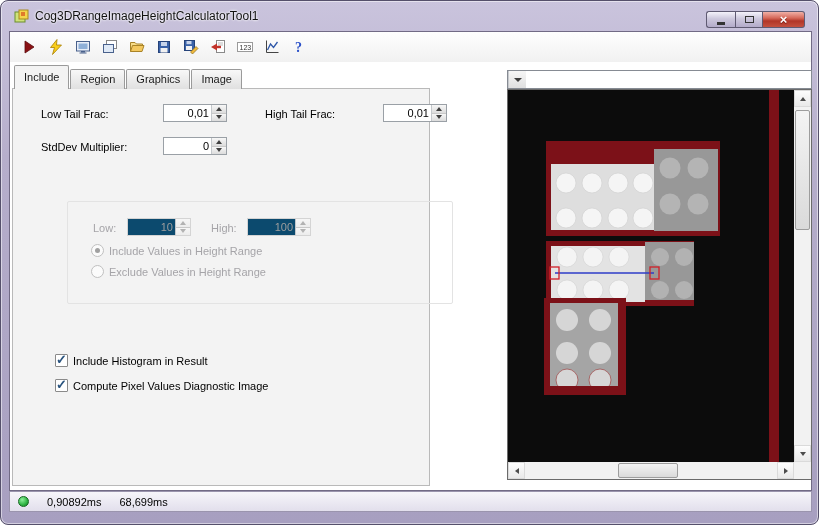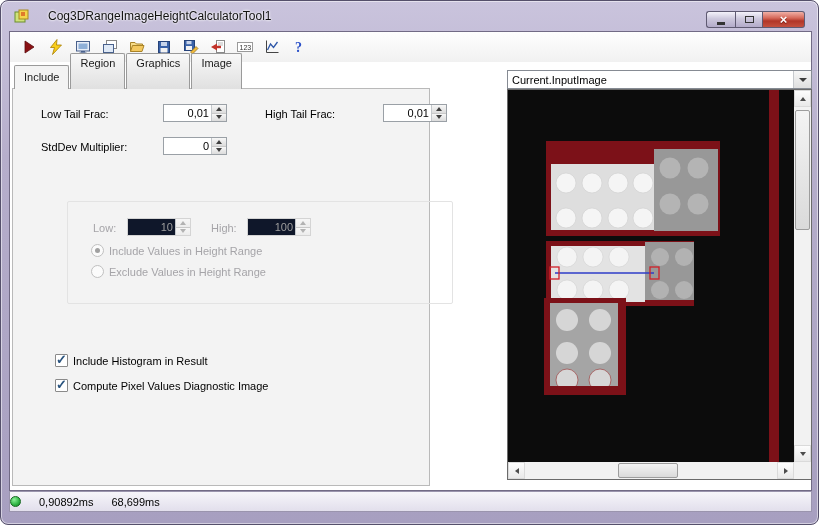--- a/index.html
+++ b/index.html
@@ -4,59 +4,59 @@
 <style>
   html,body{margin:0;padding:0;background:#fff;}
   body{width:819px;height:525px;position:relative;overflow:hidden;
        font-family:"Liberation Sans", sans-serif;font-size:11px;color:#000;}
 
   
   .window{position:absolute;inset:0;border-radius:8px;
     background:linear-gradient(#cac4dd 0%,#b6aecb 30%,#a79fc0 100%);
     border:1px solid #55506b;box-shadow:inset 0 0 0 1px rgba(255,255,255,.5);}
 
-  .titlebar{position:absolute;left:0;top:0;right:0;height:30px;display:flex;align-items:center;padding-left:13px;gap:13px;}
+  .titlebar{position:absolute;left:0;top:0;right:0;height:30px;display:flex;align-items:center;padding-left:13px;}
   .app-icon{width:15px;height:15px;margin-right:6px;display:inline-flex;}
   .title-text{font-size:12px;color:#101010;text-shadow:0 0 3px #fff,0 0 2px #fff;white-space:nowrap;}
 
   .winbtns{position:absolute;top:10px;right:13px;display:flex;}
   .winbtn{height:17px;box-sizing:border-box;border:1px solid #5f5a72;display:flex;align-items:center;justify-content:center;}
   .winbtn.min{width:29px;border-radius:3px 0 0 3px;background:linear-gradient(#f4f2fa,#cdc8dd 45%,#b3abc9);border-right:none;}
   .winbtn.max{width:28px;background:linear-gradient(#f4f2fa,#cdc8dd 45%,#b3abc9);}
   .winbtn.close{width:42px;border-radius:0 3px 3px 0;border-left:none;
     background:linear-gradient(#f0b0a6,#d6695a 40%,#b13628 60%,#c4503f);color:#fff;font-weight:bold;font-size:13px;line-height:1;text-shadow:0 1px 1px #7c1a10;}
   .min-glyph{width:8px;height:3px;background:#333;margin-top:7px;}
   .max-glyph{width:9px;height:7px;border:1px solid #333;box-sizing:border-box;}
 
   
   .client{position:absolute;left:8px;top:30px;width:803px;height:460px;background:#fff;border:1px solid #716a85;box-sizing:border-box;}
 
   .toolbar{position:absolute;left:0;top:0;right:0;height:30px;background:linear-gradient(#fefefe,#f1f1f1);display:flex;align-items:center;padding-left:8px;gap:6px;}
   .tbtn{width:21px;height:22px;display:flex;align-items:center;justify-content:center;border-radius:2px;}
 
   
   .tabstrip{position:absolute;left:4px;top:33px;height:24px;display:flex;align-items:flex-end;z-index:4;}
-  .tab{box-sizing:border-box;height:36px;padding:3px 9px 0;font-size:11px;color:#1a1a1a;
+  .tab{box-sizing:border-box;height:20px;padding:3px 9px 0;font-size:11px;color:#1a1a1a;
     background:linear-gradient(#f8f8f8,#e0e0e0);border:1px solid #9a9a9a;border-bottom:none;border-radius:2px 2px 0 0;margin-right:1px;}
   .tab.active{height:24px;padding-top:5px;background:#f3f3f3;z-index:5;position:relative;}
 
   .pane{position:absolute;left:2px;top:56px;width:418px;height:398px;background:#f3f3f3;border:1px solid #b9b9b9;box-sizing:border-box;}
 
   .lbl{position:absolute;font-size:11px;white-space:nowrap;}
   .lbl.dis{color:#a5a4a8;}
 
   
   .spinner{position:absolute;width:64px;height:18px;box-sizing:border-box;border:1px solid #9aa0a6;background:#fff;display:flex;}
   .spinner input{flex:1;min-width:0;border:none;outline:none;background:transparent;font-family:"Liberation Sans",sans-serif;font-size:11px;text-align:right;padding:0 2px 0 0;color:#000;}
   .spin-btns{width:14px;display:flex;flex-direction:column;border-left:1px solid #c3c7cb;}
   .spin-btn{flex:1;display:flex;align-items:center;justify-content:center;background:linear-gradient(#f7f7f7,#dcdcdc);}
   .spin-btn + .spin-btn{border-top:1px solid #c9c9c9;}
   .tri-up{width:0;height:0;border-left:3px solid transparent;border-right:3px solid transparent;border-bottom:4px solid #404040;}
   .tri-down{width:0;height:0;border-left:3px solid transparent;border-right:3px solid transparent;border-top:4px solid #404040;}
-  .spinner.dis{border-color:#d4d4d4;background:#0f172a;}
+  .spinner.dis{border-color:#d4d4d4;background:#0c4a6e;}
   .spinner.dis input{color:#9d9d9d;}
   .spinner.dis .tri-up{border-bottom-color:#b2b2b2;}
   .spinner.dis .tri-down{border-top-color:#b2b2b2;}
   .spinner.dis .spin-btn{background:linear-gradient(#f6f6f6,#ececec);}
 
   .groupbox{position:absolute;left:54px;top:112px;width:384px;height:101px;border:1px solid #e3e3e3;border-radius:2px;}
 
   .ctl-row{position:absolute;display:flex;align-items:center;gap:5px;z-index:2;}
   .ctl-row.masked{background:#f3f3f3;padding-right:5px;}
   .cb{width:13px;height:13px;box-sizing:border-box;background:#fff;border:1px solid #8a8a8a;border-radius:1px;position:relative;flex:0 0 auto;}
@@ -80,21 +80,21 @@
   .sb-corner{position:absolute;right:0;bottom:0;width:17px;height:17px;background:#f2f2f2;}
   .sb-btn{position:absolute;width:17px;height:17px;box-sizing:border-box;background:linear-gradient(#fdfdfd,#e9e9e9);border:1px solid #dadada;display:flex;align-items:center;justify-content:center;}
   .sb-thumb{position:absolute;box-sizing:border-box;border:1px solid #9d9d9d;border-radius:2px;background:linear-gradient(#f4f4f4,#dadada);}
   .tri-l{width:0;height:0;border-top:3px solid transparent;border-bottom:3px solid transparent;border-right:4px solid #4c4c4c;}
   .tri-r{width:0;height:0;border-top:3px solid transparent;border-bottom:3px solid transparent;border-left:4px solid #4c4c4c;}
   .tri-u2{width:0;height:0;border-left:3px solid transparent;border-right:3px solid transparent;border-bottom:4px solid #4c4c4c;}
   .tri-d2{width:0;height:0;border-left:3px solid transparent;border-right:3px solid transparent;border-top:4px solid #4c4c4c;}
 
   
   .statusbar{position:absolute;left:8px;top:490px;width:803px;height:21px;box-sizing:border-box;
-    background:linear-gradient(#f6f5fa,#e2dfec);border:1px solid #9n;border:1px solid #9a94ad;display:flex;align-items:center;padding-left:0;gap:18px;}
+    background:linear-gradient(#f6f5fa,#e2dfec);border:1px solid #9n;border:1px solid #9a94ad;display:flex;align-items:center;padding-left:8px;gap:18px;}
   .led{width:11px;height:11px;border-radius:50%;background:radial-gradient(circle at 35% 30%,#8df09a,#2eb343 60%,#157a27);border:1px solid #14681f;box-sizing:border-box;}
   .status-text{font-size:11px;color:#000;}
 </style>
 </head>
 <body>
 
 <div class="window">
 
   <div class="titlebar">
     <span class="app-icon">
@@ -287,21 +287,20 @@
       </div>
 
       <div class="ctl-row" style="left:42px;top:290px">
         <span class="cb checked"></span>
         <span class="cb-label">Compute Pixel Values Diagnostic Image</span>
       </div>
 
     </div>
 
     <div class="combo">
-      <span class="combo-text">Current.InputImage</span>
       <span class="combo-btn">
           <span class="combo-arrow"></span>
         </span>
     </div>
 
     <div class="image-area">
       <svg class="image-canvas" width="286" height="372" viewBox="0 0 286 372">
         <rect x="0" y="0" width="286" height="372" fill="#0c0c0c"></rect>
 
         <rect x="261" y="0" width="10" height="372" fill="#7c1118"></rect>

